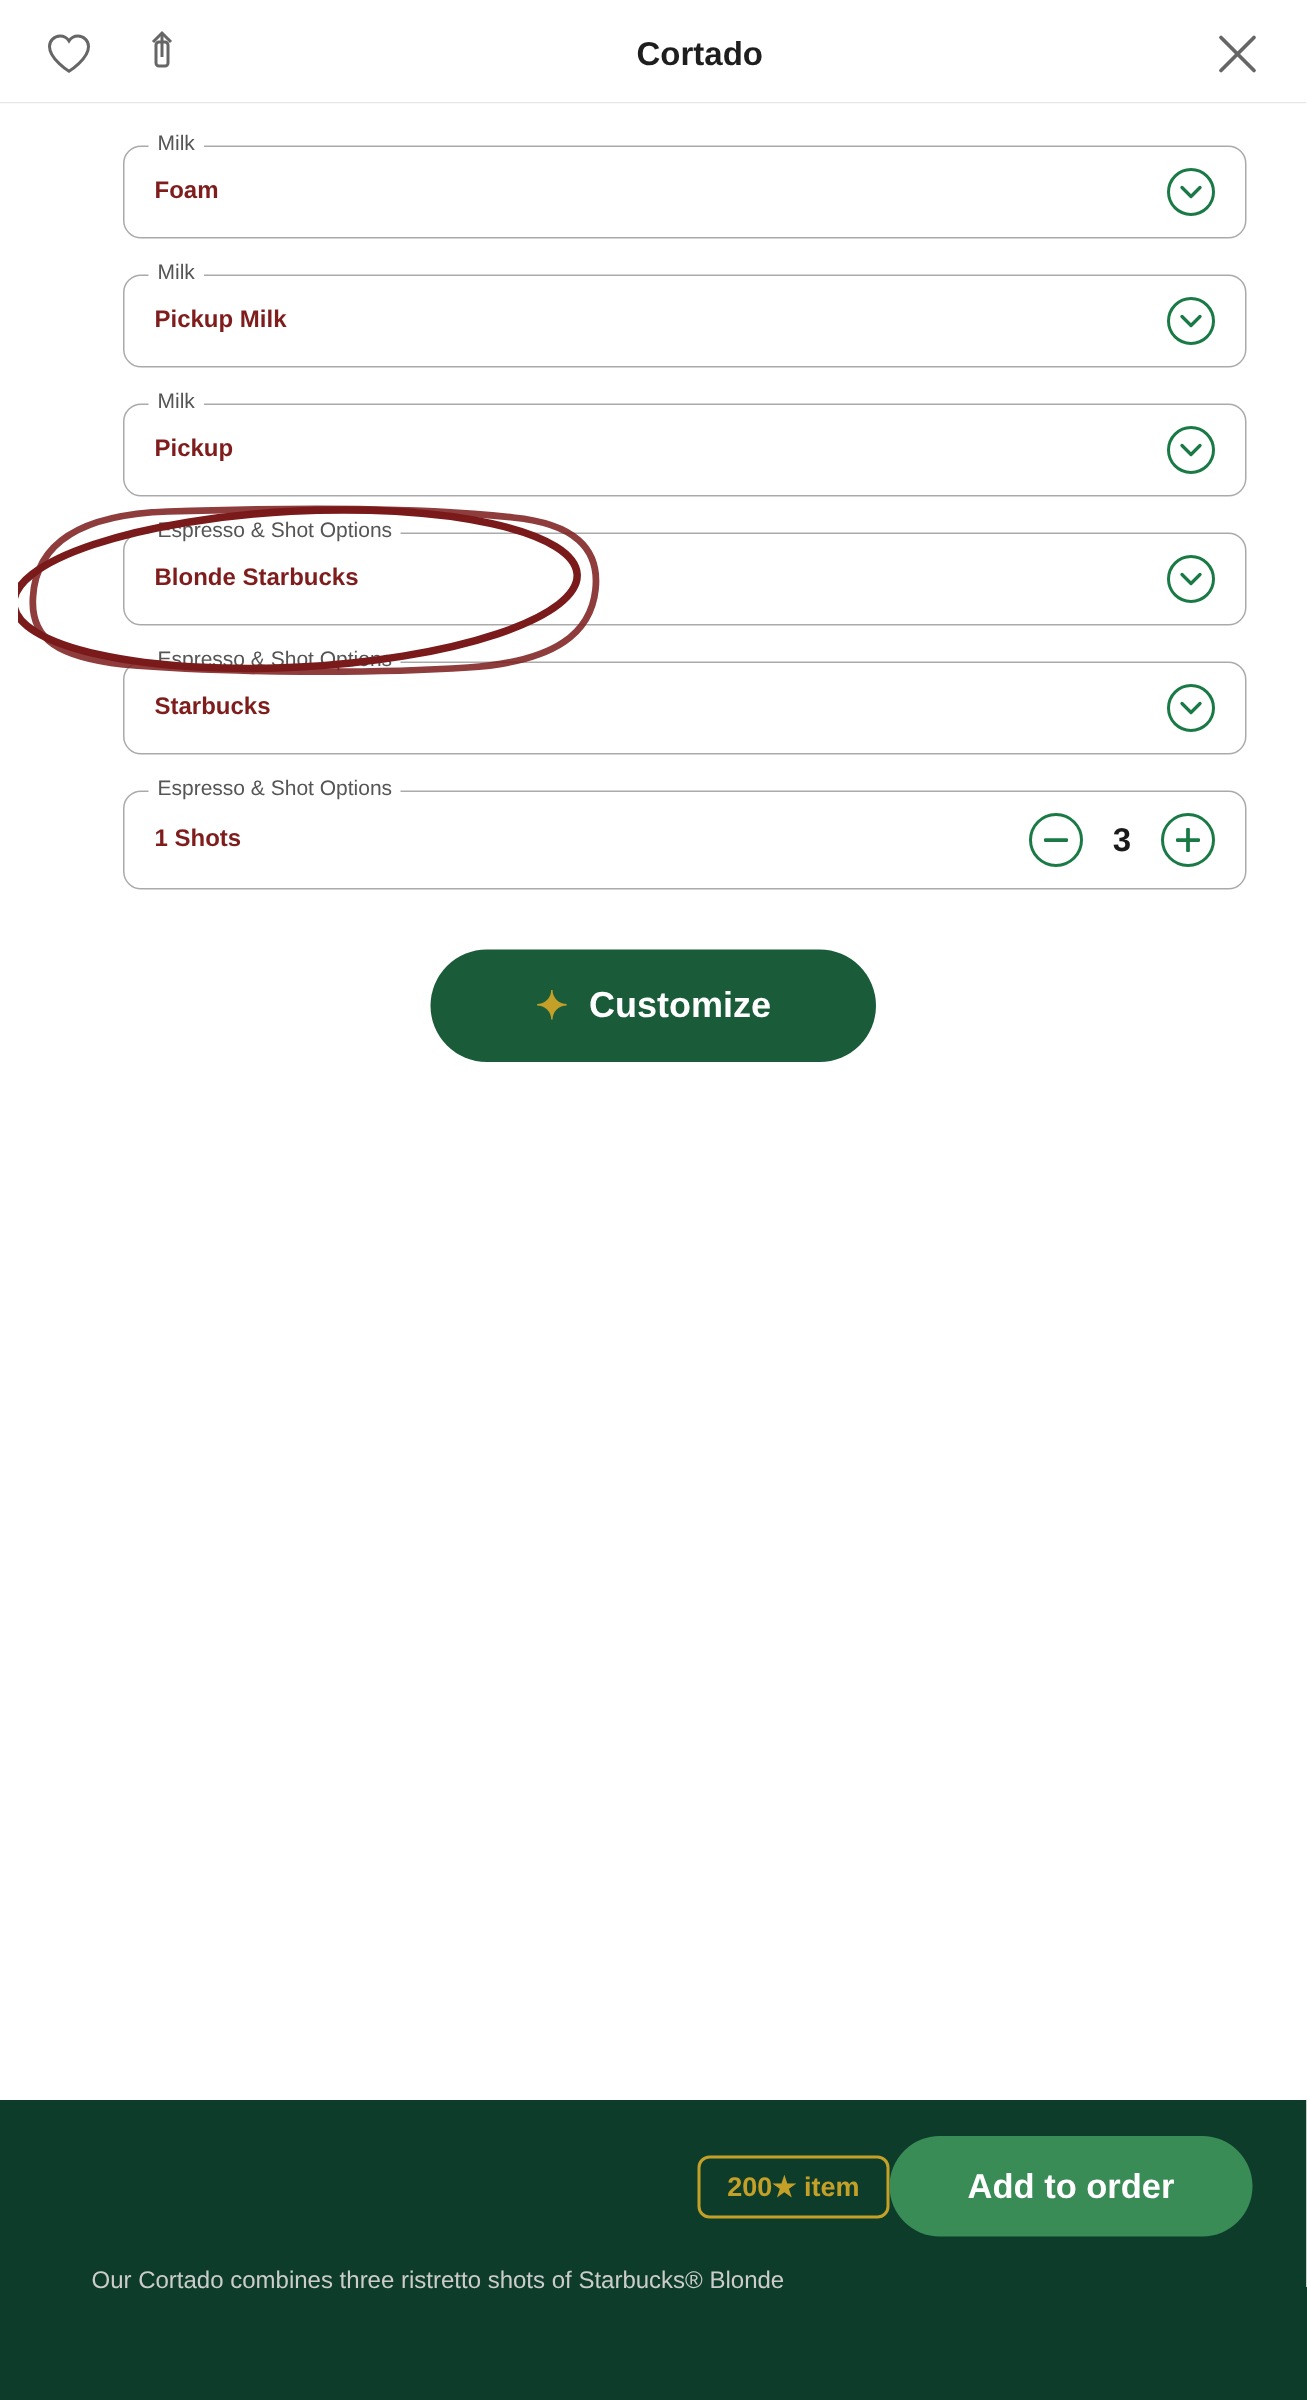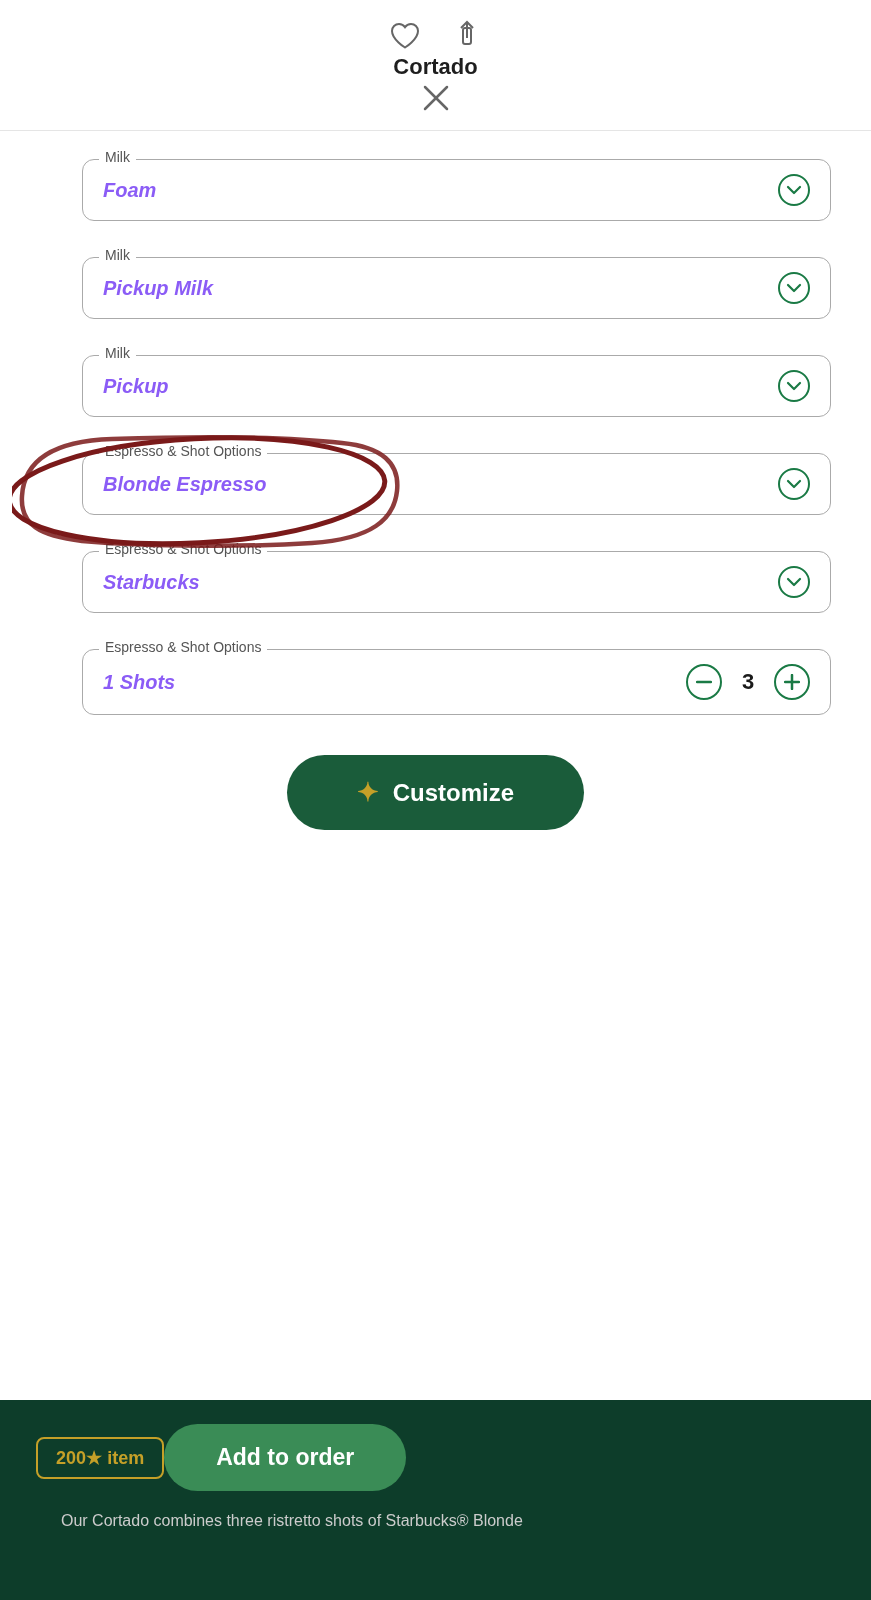--- a/index.html
+++ b/index.html
@@ -14,21 +14,20 @@
     }
 
     
     .header {
       display: flex;
       align-items: center;
       justify-content: space-between;
       padding: 18px 28px 14px 28px;
       border-bottom: 1px solid #e5e5e5;
       background: #fff;
-      flex-direction: column;
     }
 
     .header-left {
       display: flex;
       align-items: center;
       gap: 26px;
     }
 
     .header-icon {
       width: 36px;
@@ -48,21 +47,21 @@
     }
 
     
     .content {
       padding: 28px 40px 40px 40px;
       background: #fff;
     }
 
     
     .field-group {
-      margin-bottom: 36px;
+      margin-bottom: 24px;
       position: relative;
       padding-left: 42px;
     }
 
     .field-wrapper {
       border: 1.5px solid #aaa;
       border-radius: 12px;
       padding: 14px 20px 14px 20px;
       display: flex;
       align-items: center;
@@ -76,24 +75,23 @@
       top: -11px;
       left: 16px;
       background: #fff;
       padding: 0 6px;
       font-size: 14px;
       color: #555;
       font-weight: 400;
     }
 
     .field-value {
-      font-size: 20px;
-      font-weight: 700;
-      color: #8b5cf6;
-      font-style: italic;
+      font-size: 16px;
+      font-weight: 700;
+      color: #7f1d1d;
     }
 
     .chevron-circle {
       width: 32px;
       height: 32px;
       border-radius: 50%;
       border: 2px solid #1a7a45;
       display: flex;
       align-items: center;
       justify-content: center;
@@ -179,21 +177,21 @@
       left: 0;
       right: 0;
       background: #0d3d2a;
       padding: 24px 36px 20px 36px;
       min-height: 200px;
     }
 
     .bottom-bar-top {
       display: flex;
       align-items: center;
-      justify-content: flex-start;
+      justify-content: flex-end;
       margin-bottom: 18px;
     }
 
     .stars-badge {
       border: 2px solid #c5a028;
       border-radius: 8px;
       padding: 8px 18px;
       color: #c5a028;
       font-size: 18px;
       font-weight: 600;
@@ -298,21 +296,21 @@
         <svg width="16" height="10" viewBox="0 0 16 10" fill="none">
           <polyline points="2,2 8,8 14,2" stroke="#1a7a45" stroke-width="2.2" fill="none" stroke-linecap="round" stroke-linejoin="round"></polyline>
         </svg>
       </div>
     </div>
   </div>
 
   <div class="field-group circled-field" style="position:relative;">
     <div class="field-wrapper">
       <span class="field-label">Espresso &amp; Shot Options</span>
-      <span class="field-value">Blonde Espresso</span>
+      <span class="field-value">Blonde Starbucks</span>
       <div class="chevron-circle">
         <svg width="16" height="10" viewBox="0 0 16 10" fill="none">
           <polyline points="2,2 8,8 14,2" stroke="#1a7a45" stroke-width="2.2" fill="none" stroke-linecap="round" stroke-linejoin="round"></polyline>
         </svg>
       </div>
     </div>
 
     <svg style="position:absolute;top:-22px;left:-28px;width:400px;height:118px;pointer-events:none;z-index:10;" viewBox="0 0 400 118" fill="none" xmlns="http://www.w3.org/2000/svg">
       <ellipse cx="185" cy="59" rx="188" ry="52" stroke="#7a1a1a" stroke-width="5" fill="none" stroke-linecap="round" style="transform: rotate(-3deg); transform-origin: center;"></ellipse>
 

